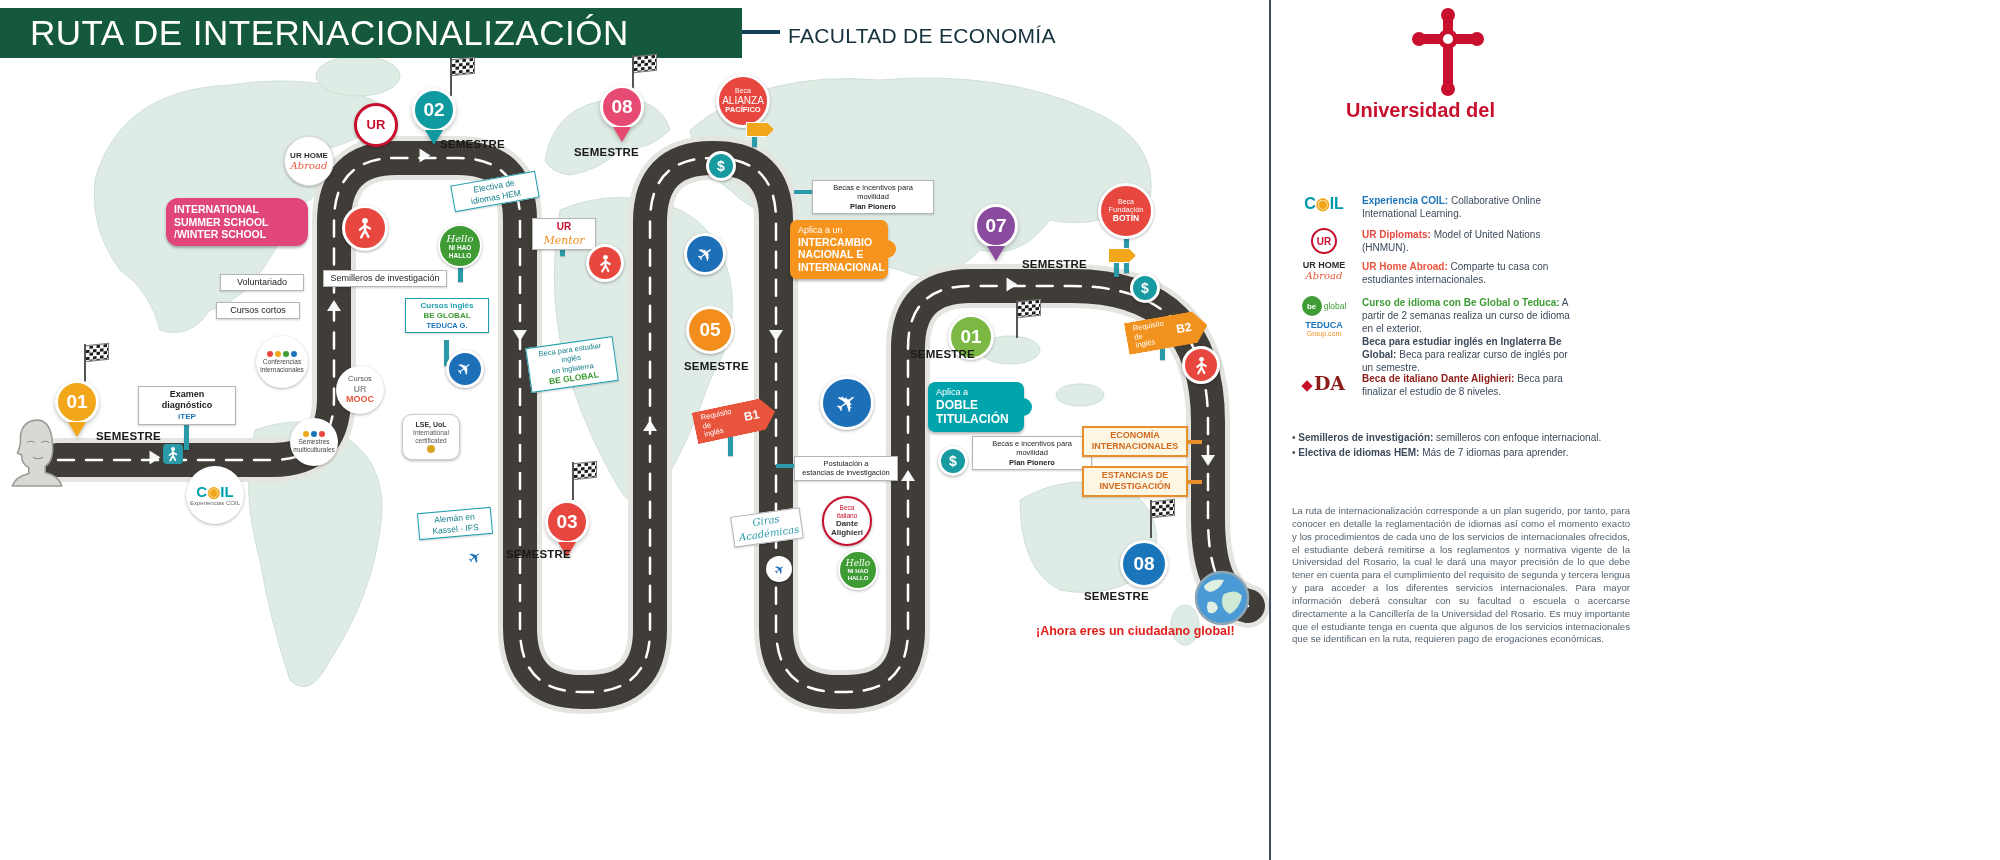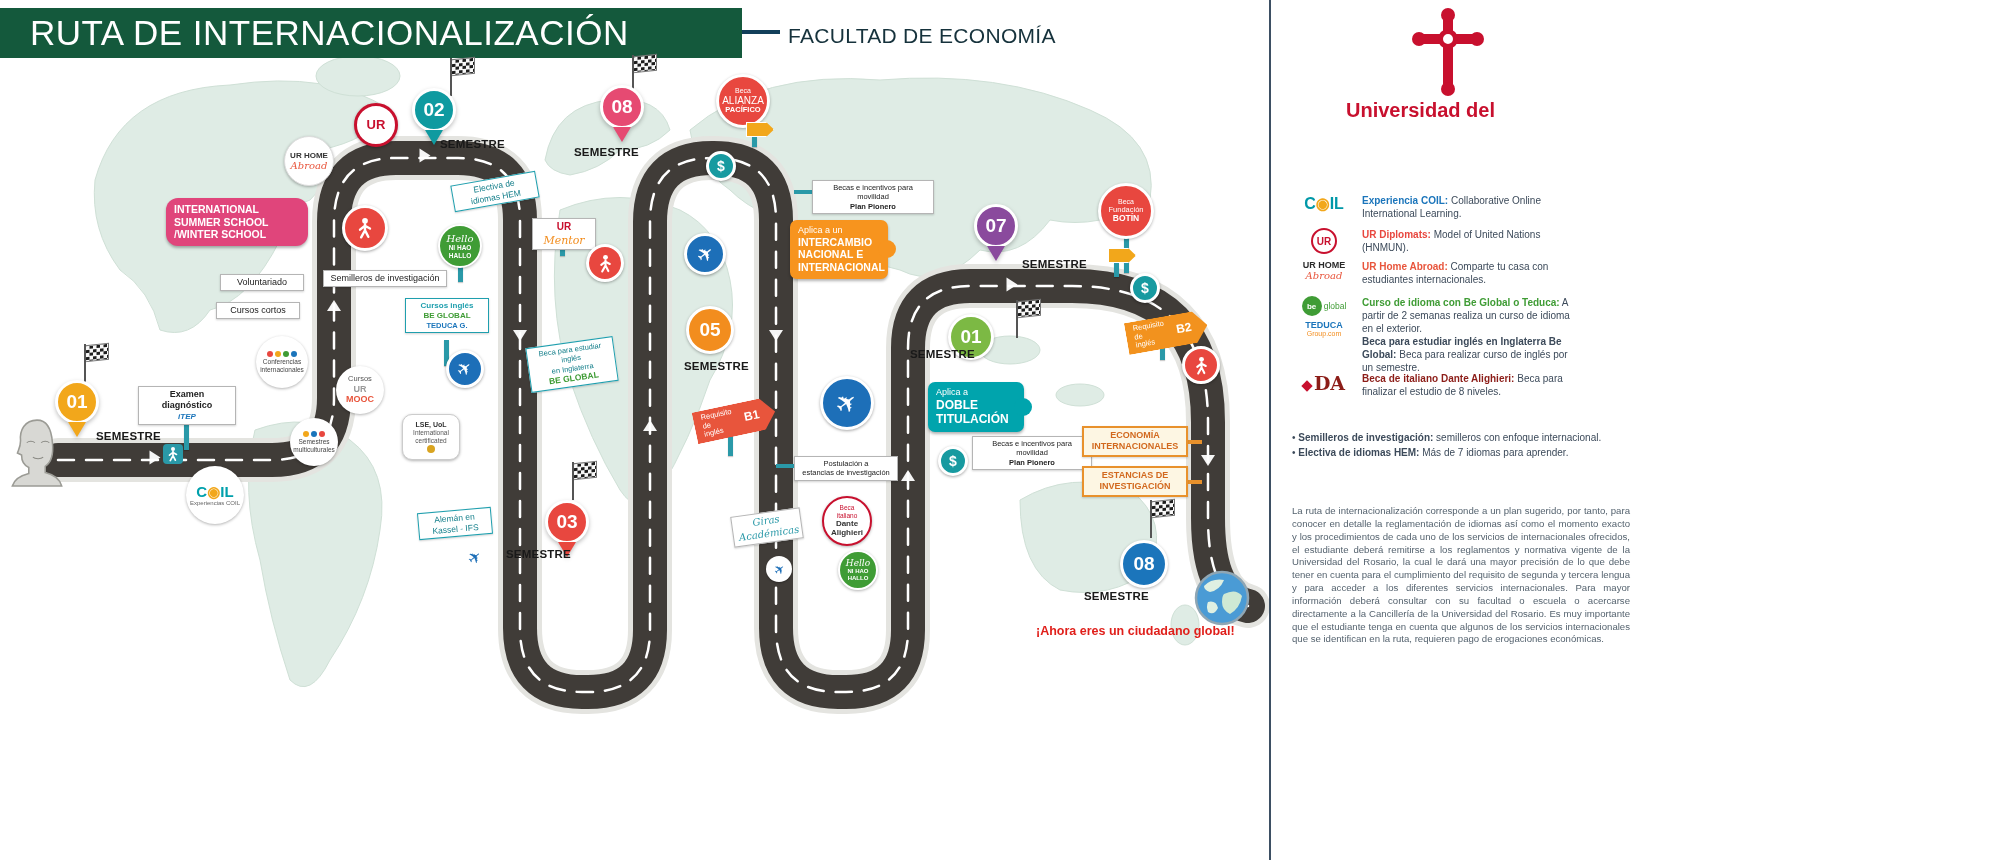--- a/index.html
+++ b/index.html
@@ -122,21 +122,21 @@
   <div class="flag" style="left:84px;top:344px"></div>
   <div class="pin" style="left:55px;top:380px;--c:#f2a71b">
     <div class="pin-head">01</div>
     <div class="pin-tip"></div>
   </div>
   <div class="sem-label" style="left:96px;top:430px">SEMESTRE</div>
 
   <div class="post" style="left:184px;top:410px;height:40px"></div>
   <div class="sign" style="left:138px;top:386px;width:98px">
     <span style="font-weight:bold">Examen diagnóstico</span>
-    <span style="color:#1b75bb;font-weight:bold;font-style:italic;font-size:8px">iTEP</span>
+    <span style="color:#1b75bb;font-weight:bold;font-size:8px">iTEP</span>
   </div>
   <span class="abs" style="left:163px;top:444px;width:20px;height:20px;background:#2a99a8;border-radius:4px;color:#fff;display:flex;align-items:center;justify-content:center">
     <svg width="14" height="16" viewBox="0 0 18 20">
         <use href="#walker"></use>
       </svg>
   </span>
   <div class="sign" style="left:220px;top:274px;width:84px">
       <span>Voluntariado</span>
     </div>
   <div class="sign" style="left:216px;top:302px;width:84px">

